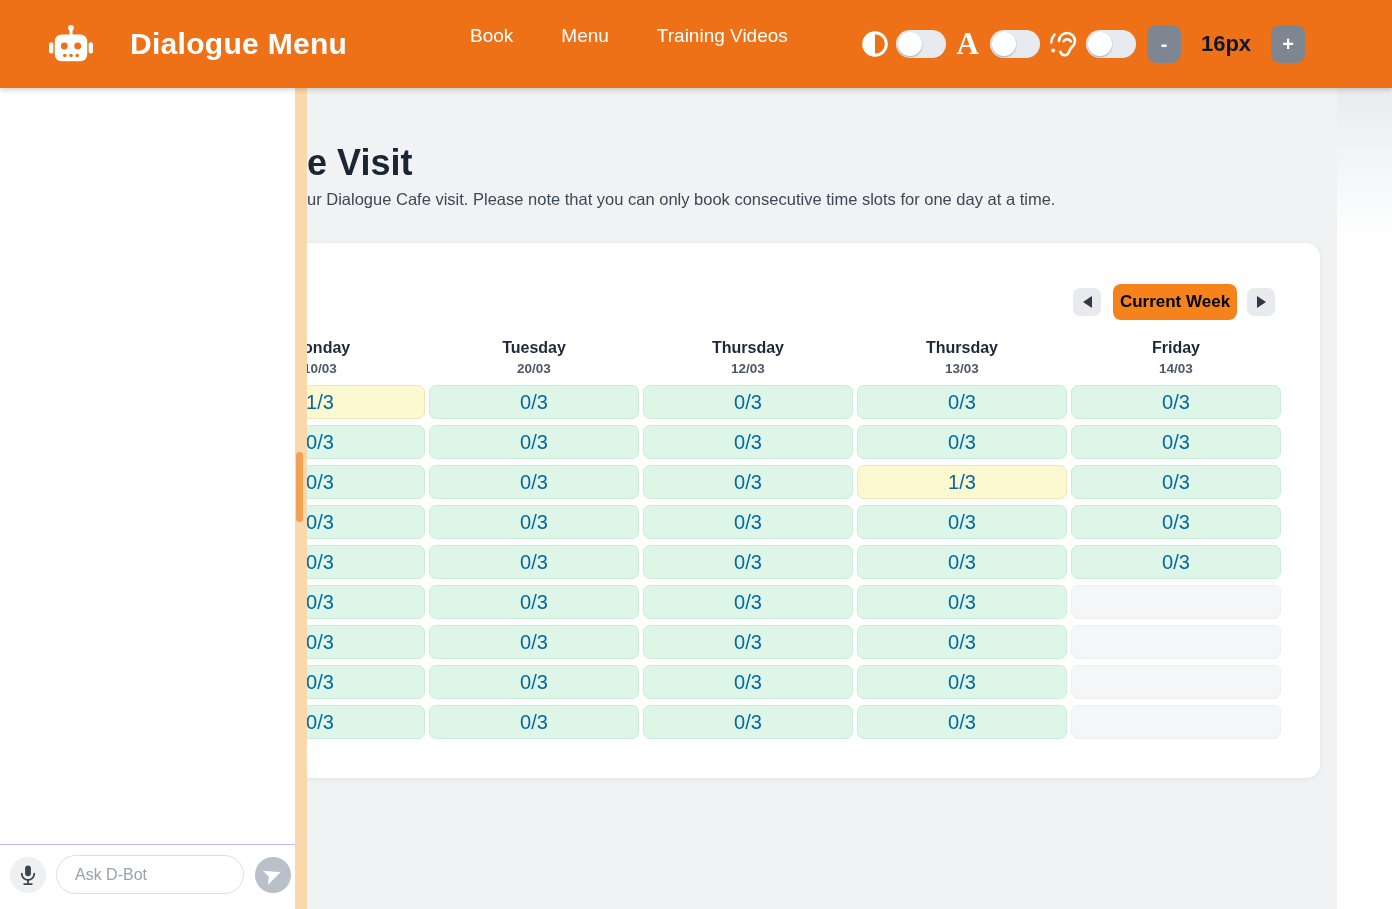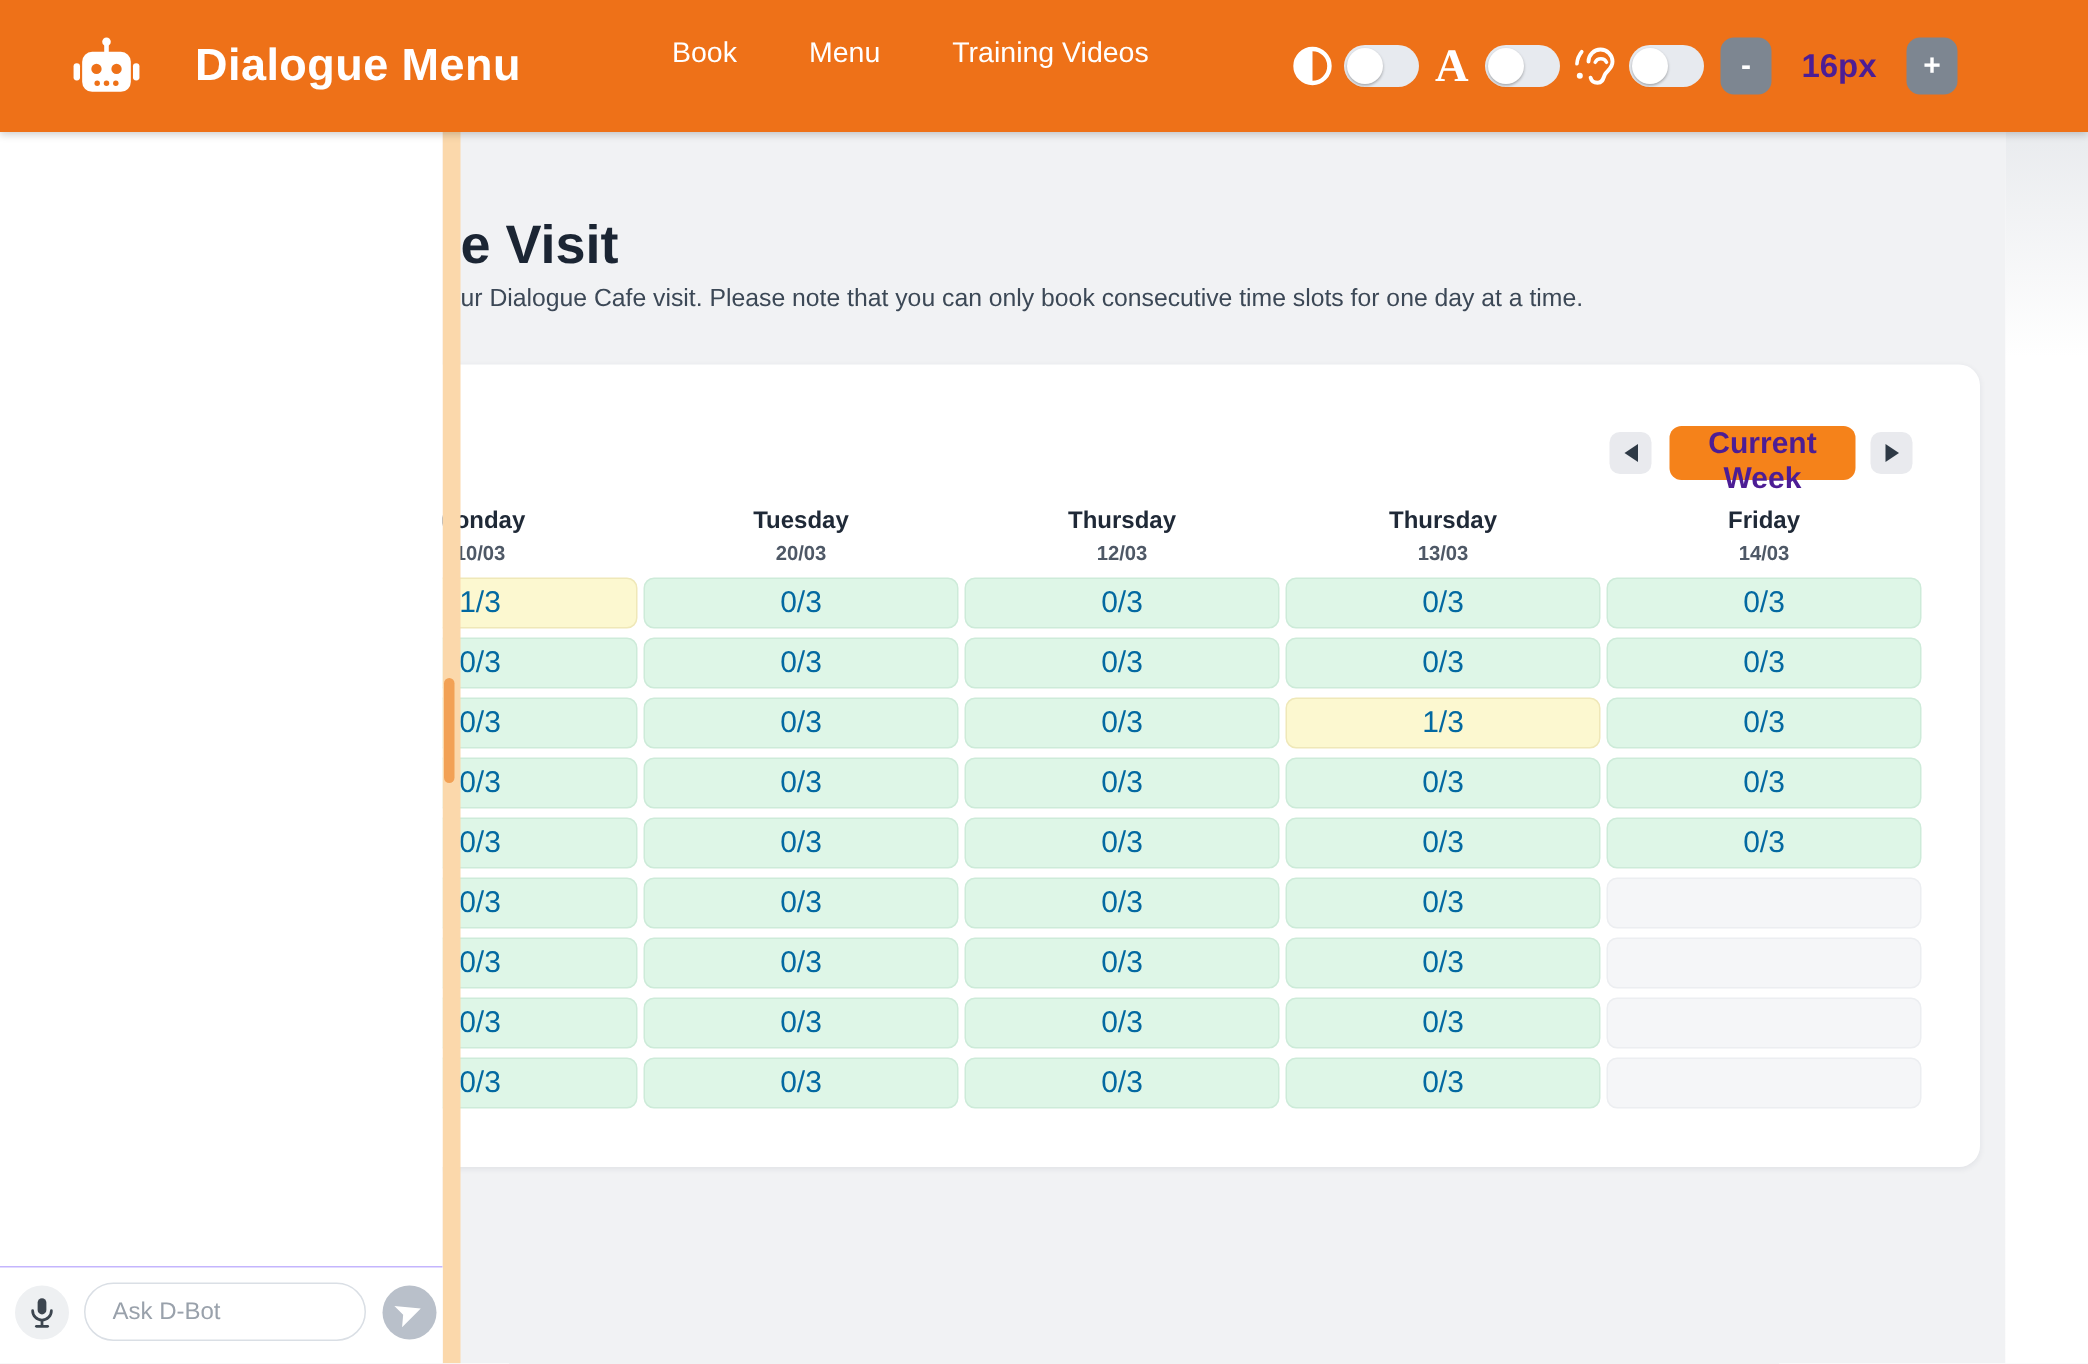--- a/index.html
+++ b/index.html
@@ -5,52 +5,52 @@
   html,body{margin:0;padding:0;}
   body{font-family:"Liberation Sans",sans-serif;-webkit-font-smoothing:antialiased;}
   #app{position:relative;width:1392px;height:909px;overflow:hidden;background:#ffffff;}
 
   
   .header{position:absolute;left:0;top:0;width:1392px;height:88px;background:#ee7118;z-index:10;
           box-shadow:0 2px 5px rgba(0,0,0,.18);display:flex;align-items:center;}
   .logo{position:absolute;left:48px;top:24px;width:46px;height:42px;}
   .brand{position:absolute;left:130px;top:0;height:88px;display:flex;align-items:center;
          color:#fff;font-size:30px;font-weight:700;letter-spacing:.3px;}
-  .nav{position:absolute;left:448px;top:0;height:72px;display:flex;align-items:center;gap:48px;}
+  .nav{position:absolute;left:470px;top:0;height:72px;display:flex;align-items:center;gap:48px;}
   .nav a{color:#fff;font-size:19px;font-weight:500;text-decoration:none;cursor:pointer;}
   .hctrl{position:absolute;right:87px;top:0;height:88px;display:flex;align-items:center;gap:7px;}
   .switch{width:50px;height:28px;border-radius:14px;background:#e7eaef;position:relative;cursor:pointer;flex:0 0 auto;}
   .knob{position:absolute;left:2px;top:2px;width:24px;height:24px;border-radius:50%;background:#fff;
         box-shadow:0 1px 2px rgba(0,0,0,.3);}
   .serifA{color:#fff;font-family:"Liberation Serif",serif;font-weight:700;font-size:31px;line-height:28px;
           margin:0 4px;}
   .szbtn{width:34px;height:38px;border-radius:9px;background:#7d8691;color:#fff;border:none;
          font-size:20px;font-weight:700;line-height:38px;text-align:center;cursor:pointer;padding:0;}
-  .szlabel{color:#4c1d95;font-size:22px;font-weight:700;margin:0 12px;min-width:52px;text-align:center;}
+  .szlabel{color:#0f172a;font-size:22px;font-weight:700;margin:0 12px;min-width:52px;text-align:center;}
   .icon28{width:28px;height:28px;flex:0 0 auto;}
 
   
   .main-bg{position:absolute;left:0;top:88px;width:1337px;height:821px;background:#f1f2f4;z-index:0;}
   .right-strip{position:absolute;left:1337px;top:88px;width:55px;height:821px;
                background:linear-gradient(180deg,#e9ebee 0%,#ffffff 150px);z-index:0;}
 
   .page-title{position:absolute;left:307px;top:142px;font-size:36px;font-weight:800;color:#1b2533;z-index:1;}
   .page-sub{position:absolute;left:307px;top:190px;font-size:16.5px;color:#3c4856;z-index:1;}
 
   
   .card{position:absolute;left:281px;top:243px;width:1039px;height:535px;background:#fff;border-radius:14px;
         box-shadow:0 1px 4px rgba(30,40,60,.08);z-index:1;}
   .weeknav-btn{position:absolute;width:28px;height:28px;border-radius:7px;background:#e9eaee;border:none;
                display:flex;align-items:center;justify-content:center;cursor:pointer;z-index:2;padding:0;}
   .tri-left{width:0;height:0;border-top:6.5px solid transparent;border-bottom:6.5px solid transparent;
             border-right:9px solid #2e3945;}
   .tri-right{width:0;height:0;border-top:6.5px solid transparent;border-bottom:6.5px solid transparent;
              border-left:9px solid #2e3945;}
   .current-week{position:absolute;left:1113px;top:284px;width:124px;height:36px;border-radius:8px;border:none;
-                background:#f5821a;color:#4c1d95;font-size:20px;font-weight:700;cursor:pointer;z-index:2;
+                background:#f5821a;color:#000000;font-size:17px;font-weight:700;cursor:pointer;z-index:2;
                 font-family:"Liberation Sans",sans-serif;}
 
   
   .day-col{position:absolute;top:337px;width:210px;z-index:1;}
   .day-name{text-align:center;font-size:16px;font-weight:700;color:#1f2937;height:22px;line-height:22px;}
   .day-date{text-align:center;font-size:13.5px;font-weight:600;color:#4e5866;height:19px;line-height:19px;
             margin-bottom:7px;}
   .cell{height:32px;border-radius:7px;border:1px solid;margin-bottom:6px;text-align:center;
         line-height:32px;font-size:20px;color:#0369a1;}
   .cell.free{background:#def6e7;border-color:#cdebd9;cursor:pointer;}

